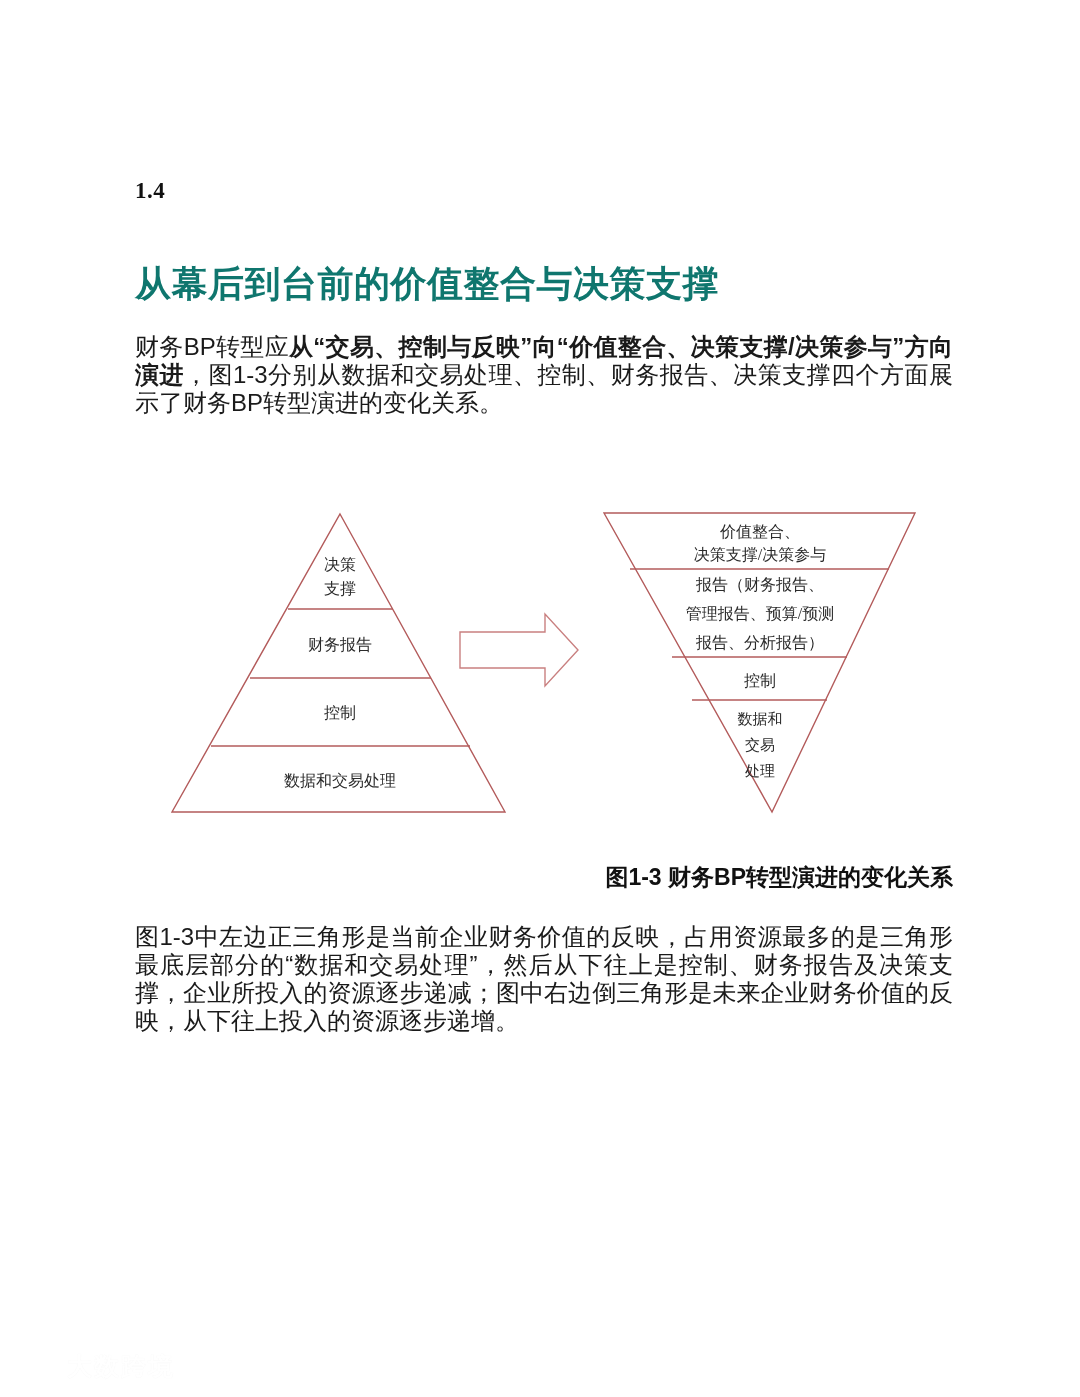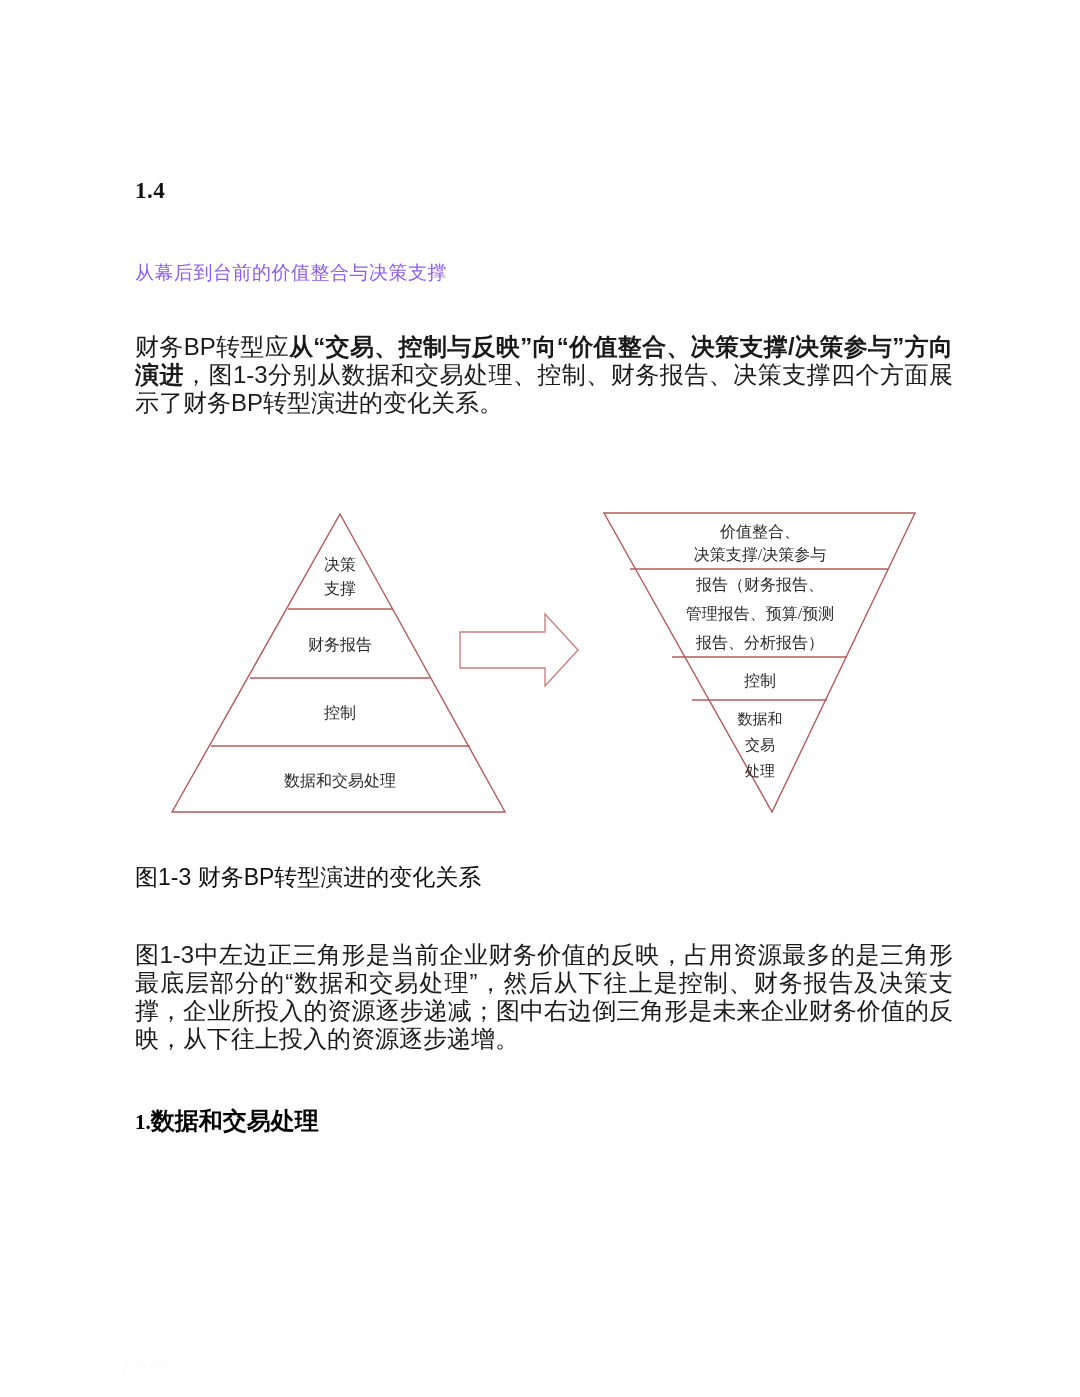--- a/index.html
+++ b/index.html
@@ -30,37 +30,37 @@
     top: 178px;
     font-family: "Liberation Serif", "DejaVu Serif", serif;
     font-weight: bold;
     font-size: 23px;
     letter-spacing: 0.5px;
     color: #111;
   }
 
   .section-title {
     top: 260px;
-    font-size: 19px;
-    font-weight: normal;
+    font-size: 36px;
+    font-weight: bold;
     letter-spacing: 0.5px;
-    color: #8b5cf6;
+    color: #0f766e;
   }
 
   .para {
     font-size: 24px;
     line-height: 28px;
     color: #1a1a1a;
     text-align: justify;
     text-justify: inter-character;
   }
   .para b { font-weight: bold; }
 
   #para-intro { top: 333px; }
-  #para-desc  { top: 923px; margin-top: 18px; }
+  #para-desc  { top: 923px; }
   #para-last  { top: 1165px; }
 
   .sub-heading {
     top: 1105px;
     font-size: 24px;
     font-weight: bold;
     color: #000;
   }
   .sub-heading .num {
     font-family: "Liberation Serif", "DejaVu Serif", serif;
@@ -75,23 +75,23 @@
     width: 818px;
     height: 340px;
   }
   #figure svg { display: block; }
 
   .fig-caption {
     position: absolute;
     left: 135px;
     top: 862px;
     width: 818px;
-    text-align: left;
+    text-align: right;
     font-size: 23px;
-    font-weight: normal;
+    font-weight: bold;
     color: #111;
   }
 
   
   .tri-label {
     font-family: "Liberation Serif", "DejaVu Serif", serif;
     font-size: 16px;
     fill: #2b2b2b;
   }
   .tri-label-sm {
@@ -194,21 +194,20 @@
         <text class="tri-label-sm" x="625" y="258" text-anchor="middle">交易</text>
         <text class="tri-label-sm" x="625" y="284" text-anchor="middle">处理</text>
       </g>
     </svg>
   </div>
 
   <div class="fig-caption">图1-3 财务BP转型演进的变化关系</div>
 
   <div class="col para" id="para-desc">图1-3中左边正三角形是当前企业财务价值的反映，占用资源最多的是三角形最底层部分的“数据和交易处理”，然后从下往上是控制、财务报告及决策支撑，企业所投入的资源逐步递减；图中右边倒三角形是未来企业财务价值的反映，从下往上投入的资源逐步递增。</div>
 
-  <div class="col sub-heading"><span class="num">1.</span><span>数据和交易处理</span></div>
 
 
   <div id="watermark">
     <div class="wm-mark">
       <span class="c1"></span>
       <span class="c2"></span>
       <span class="c3"></span>
     </div>
     <div class="wm-text">大数跨境</div>
   </div>

